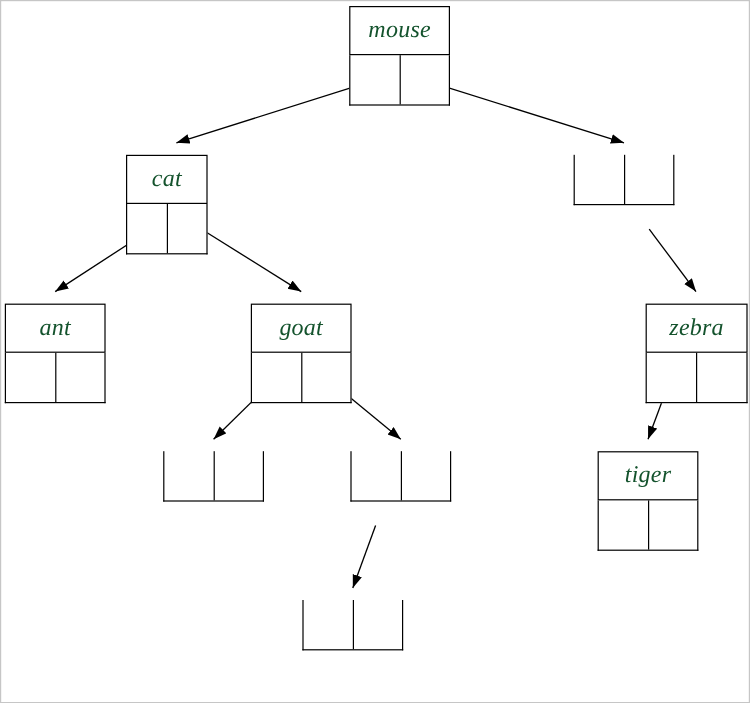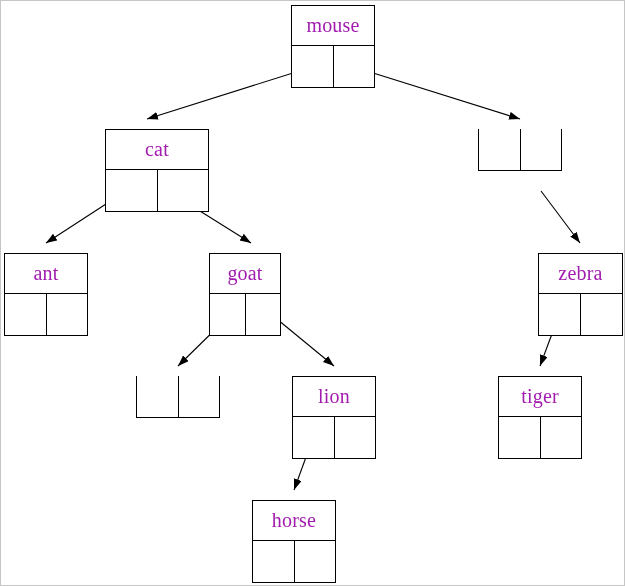--- a/index.html
+++ b/index.html
@@ -30,22 +30,23 @@
     background: #ffffff;
   }
   .node-label {
     box-sizing: border-box;
     height: 41px;
     border: 1.5px solid #000000;
     display: flex;
     align-items: center;
     justify-content: center;
     font-size: 20px;
-    color: #a21caf;
+    color: #14532d;
     letter-spacing: 0.2px;
+    font-style: italic;
   }
   .node-cells {
     box-sizing: border-box;
     display: flex;
     height: 42px;
     border: 1.5px solid #000000;
     border-top: none;
   }
   .cell {
     flex: 1;
@@ -78,75 +79,73 @@
       </g>
   </svg>
   <div id="nodes-layer">
       <div class="node" style="left: 290px; top: 4px; width: 84px;">
         <div class="node-label">mouse</div>
         <div class="node-cells">
           <div class="cell cell-left"></div>
           <div class="cell cell-right"></div>
         </div>
       </div>
-      <div class="node" style="left: 104px; top: 128px; width: 104px;">
+      <div class="node" style="left: 104px; top: 128px; width: 68px;">
         <div class="node-label">cat</div>
         <div class="node-cells">
           <div class="cell cell-left"></div>
           <div class="cell cell-right"></div>
         </div>
       </div>
       <div class="node" style="left: 477px; top: 128px; width: 84px;">
         <div class="node-cells">
           <div class="cell cell-left"></div>
           <div class="cell cell-right"></div>
         </div>
       </div>
       <div class="node" style="left: 3px; top: 252px; width: 84px;">
         <div class="node-label">ant</div>
         <div class="node-cells">
           <div class="cell cell-left"></div>
           <div class="cell cell-right"></div>
         </div>
       </div>
-      <div class="node" style="left: 208px; top: 252px; width: 72px;">
+      <div class="node" style="left: 208px; top: 252px; width: 84px;">
         <div class="node-label">goat</div>
         <div class="node-cells">
           <div class="cell cell-left"></div>
           <div class="cell cell-right"></div>
         </div>
       </div>
       <div class="node" style="left: 537px; top: 252px; width: 85px;">
         <div class="node-label">zebra</div>
         <div class="node-cells">
           <div class="cell cell-left"></div>
           <div class="cell cell-right"></div>
         </div>
       </div>
       <div class="node" style="left: 135px; top: 375px; width: 84px;">
         <div class="node-cells">
           <div class="cell cell-left"></div>
           <div class="cell cell-right"></div>
         </div>
       </div>
       <div class="node" style="left: 291px; top: 375px; width: 84px;">
-        <div class="node-label">lion</div>
         <div class="node-cells">
           <div class="cell cell-left"></div>
           <div class="cell cell-right"></div>
         </div>
       </div>
       <div class="node" style="left: 497px; top: 375px; width: 84px; text-align: center;">
         <div class="node-label">tiger</div>
         <div class="node-cells">
           <div class="cell cell-left"></div>
           <div class="cell cell-right"></div>
         </div>
       </div>
       <div class="node" style="left: 251px; top: 499px; width: 84px;">
-        <div class="node-label">horse</div>
         <div class="node-cells">
           <div class="cell cell-left"></div>
           <div class="cell cell-right"></div>
         </div>
       </div>
     </div>
 </div>
 
 </body></html>

